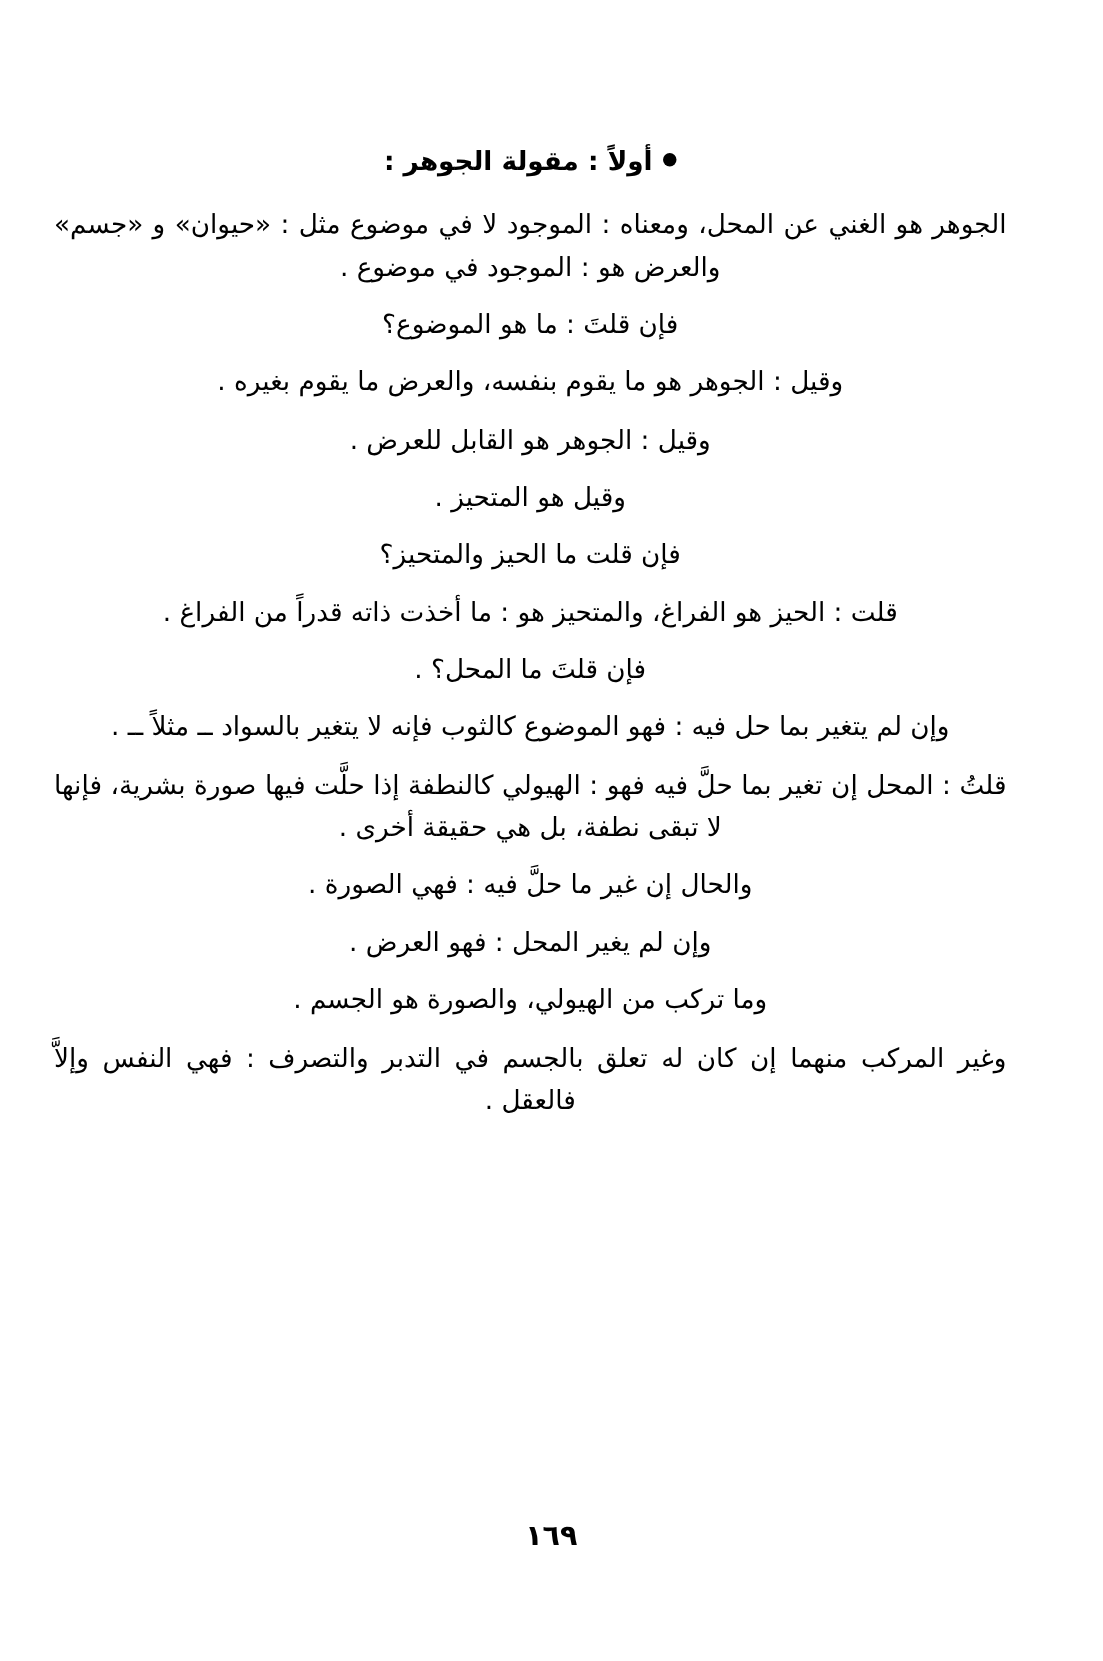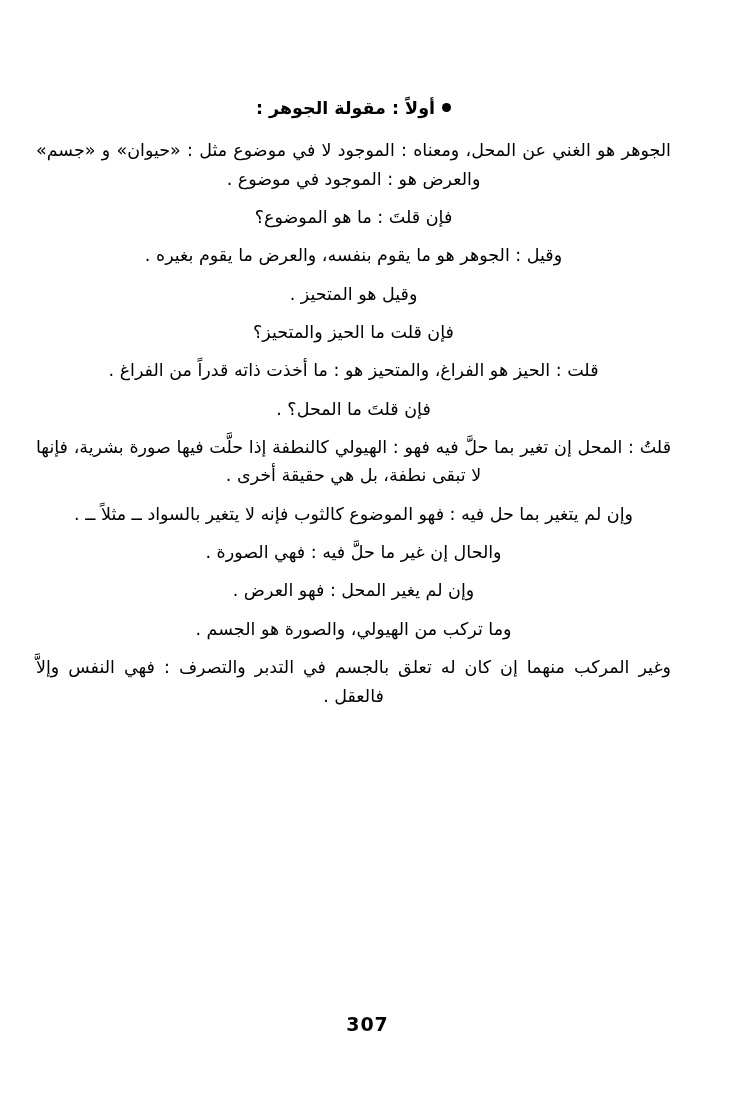--- a/index.html
+++ b/index.html
@@ -84,38 +84,39 @@
       <span class="bullet"></span><span>أولاً : مقولة الجوهر :</span>
     </p>
 
     <p class="para wide">الجوهر هو الغني عن المحل، ومعناه : الموجود لا في موضوع مثل : «حيوان» و «جسم» والعرض هو : الموجود في موضوع .</p>
 
     <p class="para center">فإن قلتَ : ما هو الموضوع؟</p>
 
 
     <p class="para center">وقيل : الجوهر هو ما يقوم بنفسه، والعرض ما يقوم بغيره .</p>
 
+    <p class="para center">وقيل : الجوهر هو القابل للعرض .</p>
 
     <p class="para center">وقيل هو المتحيز .</p>
 
     <p class="para center">فإن قلت ما الحيز والمتحيز؟</p>
 
     <p class="para center">قلت : الحيز هو الفراغ، والمتحيز هو : ما أخذت ذاته قدراً من الفراغ .</p>
 
     <p class="para center">فإن قلتَ ما المحل؟ .</p>
 
+    <p class="para wide">وإن لم يتغير بما حل فيه : فهو الموضوع كالثوب فإنه لا يتغير بالسواد ــ مثلاً ــ .</p>
+
     <p class="para wide">قلتُ : المحل إن تغير بما حلَّ فيه فهو : الهيولي كالنطفة إذا حلَّت فيها صورة بشرية، فإنها لا تبقى نطفة، بل هي حقيقة أخرى .</p>
-
-    <p class="para wide">وإن لم يتغير بما حل فيه : فهو الموضوع كالثوب فإنه لا يتغير بالسواد ــ مثلاً ــ .</p>
 
     <p class="para center">والحال إن غير ما حلَّ فيه : فهي الصورة .</p>
 
     <p class="para center">وإن لم يغير المحل : فهو العرض .</p>
 
     <p class="para center">وما تركب من الهيولي، والصورة هو الجسم .</p>
 
     <p class="para wide">وغير المركب منهما إن كان له تعلق بالجسم في التدبر والتصرف : فهي النفس وإلاَّ فالعقل .</p>
 
   </div>
 
-  <div class="page-number">307</div>
+  <div class="page-number">١٦٩</div>
 
 </div>
 
 </body></html>

